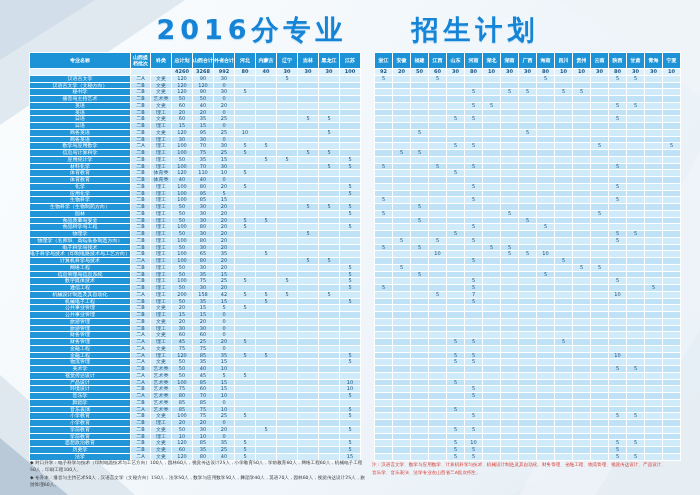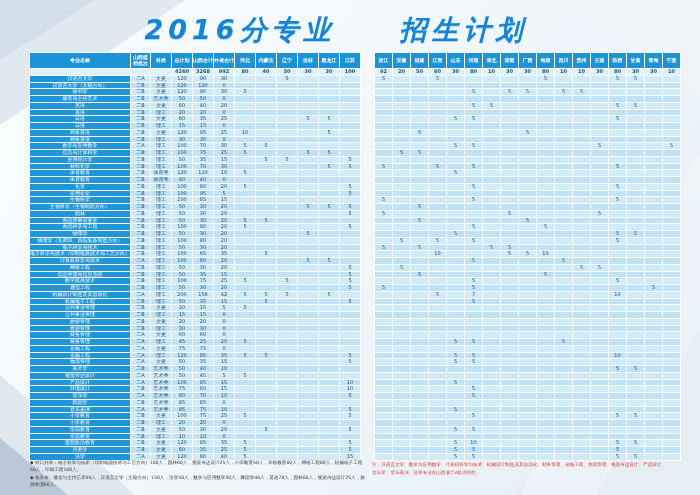--- a/index.html
+++ b/index.html
@@ -1,22 +1,22 @@
 <!DOCTYPE html>
 <html><head>
 <meta charset="utf-8">
 <style>
   html,body{margin:0;padding:0;-webkit-text-size-adjust:none;}
   .page{position:relative;width:700px;height:495px;overflow:hidden;
         background:linear-gradient(125deg,#fbfdfe 0%,#f2f7fb 45%,#e4edf5 100%);
         font-family:"DejaVu Sans",sans-serif;}
   .bg{position:absolute;left:0;top:0;width:700px;height:495px;}
   .title{position:absolute;left:0;top:12px;width:672px;text-align:center;
-         font-size:27px;font-weight:bold;font-style:italic;letter-spacing:5px;
-         color:#1583d6;text-shadow:0 1px 1px #a9d6f2;white-space:pre;}
+         font-size:27px;font-weight:bold;letter-spacing:5px;
+         color:#1583d6;text-shadow:0 1px 1px #a9d6f2;white-space:pre;padding-left:12px;}
   table.plan{position:absolute;left:29px;top:52px;border-collapse:collapse;table-layout:fixed;}
   table.plan th,table.plan td{border:1px solid #ffffff;padding:0;font-size:5px;line-height:1.15;
          text-align:center;color:#17527f;height:5.6px;overflow:hidden;white-space:nowrap;}
   table.plan thead th{background:#1b93d6;color:#ffffff;height:15px;font-weight:bold;
          white-space:normal;line-height:1.1;}
   table.plan td.name{background:#2096d9;color:#ffffff;}
   table.plan tr.r0 td.c{background:#cfeaf9;}
   table.plan tr.r1 td.c{background:#bfe2f6;}
   table.plan tr.totals td.c{background:#ddf1fc;font-weight:bold;}
   table.plan th.gap,table.plan td.gap{border:none;background:transparent;}

